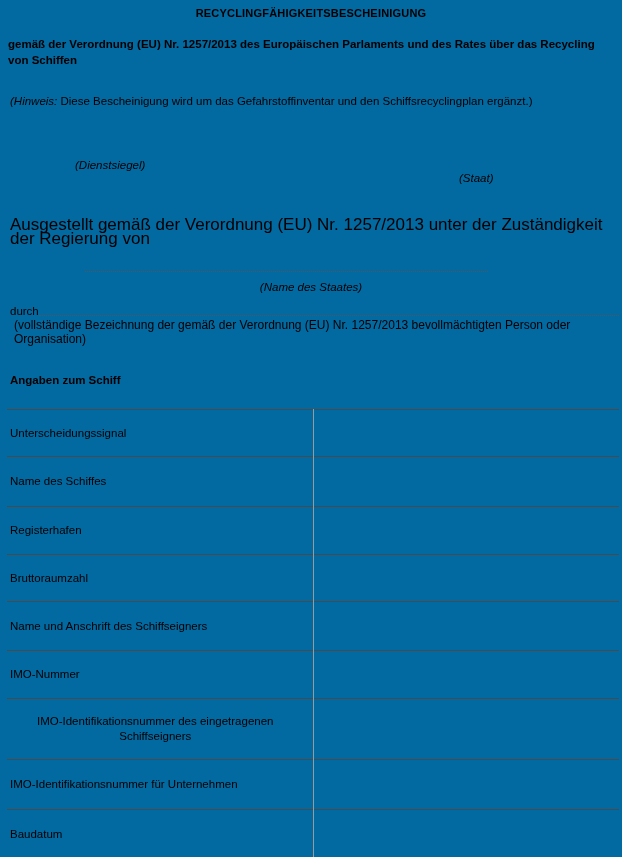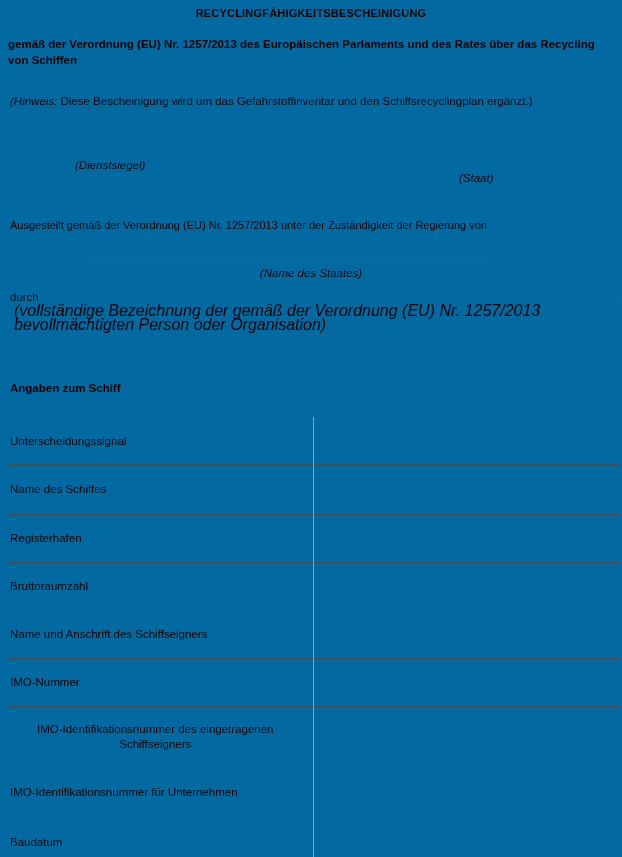--- a/index.html
+++ b/index.html
@@ -45,21 +45,21 @@
     height: 14px;
     font-size: 11.5px;
     line-height: 14px;
   }
   .seal-label { position: absolute; left: 75px; top: 0; font-style: italic; }
   .state-label { position: absolute; left: 459px; top: 0; font-style: italic; margin-top: 13px; }
   .issued-statement {
     margin-top: 46px;
     margin-left: 10px;
     margin-right: 10px;
-    font-size: 11px;
+    font-size: 17px;
     line-height: 14px;
   }
   .dotted {
     border-bottom: 1px dotted #555;
   }
   .state-name-line {
     margin-top: 25px;
     margin-left: 85px;
     width: 403px;
     height: 0;
@@ -81,26 +81,25 @@
     line-height: 14px;
   }
   .durch-dots {
     flex: 1;
     height: 0;
     margin-bottom: 2px;
   }
   .durch-caption {
     margin-left: 14px;
     margin-right: 6px;
-    font-style: italic;
-    font-size: 16px;
+    font-size: 12px;
     line-height: 14px;
   }
   .section-heading {
-    margin-top: 50px;
+    margin-top: 28px;
     margin-left: 10px;
     font-weight: bold;
     font-size: 11.5px;
     line-height: 13px;
   }
   table.ship-table {
     margin-top: 22px;
     margin-left: 7px;
     width: 612px;
     border-collapse: collapse;

